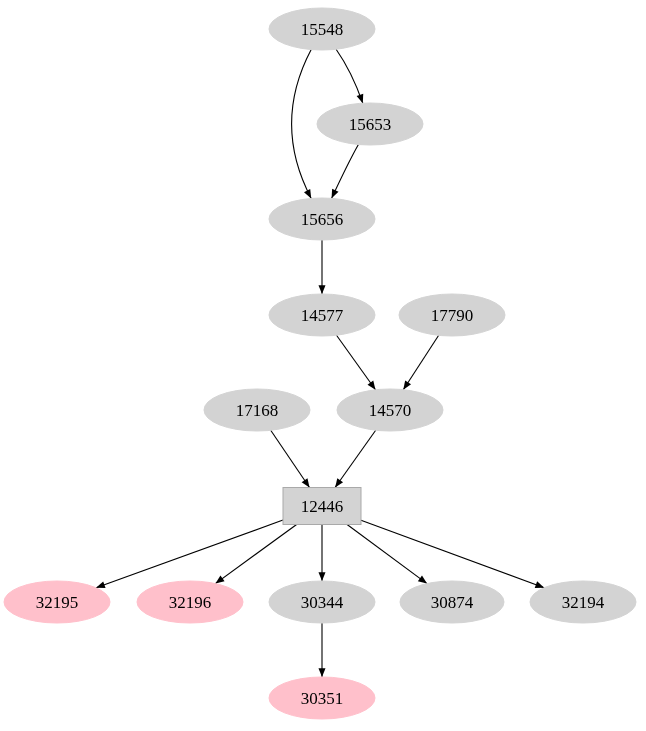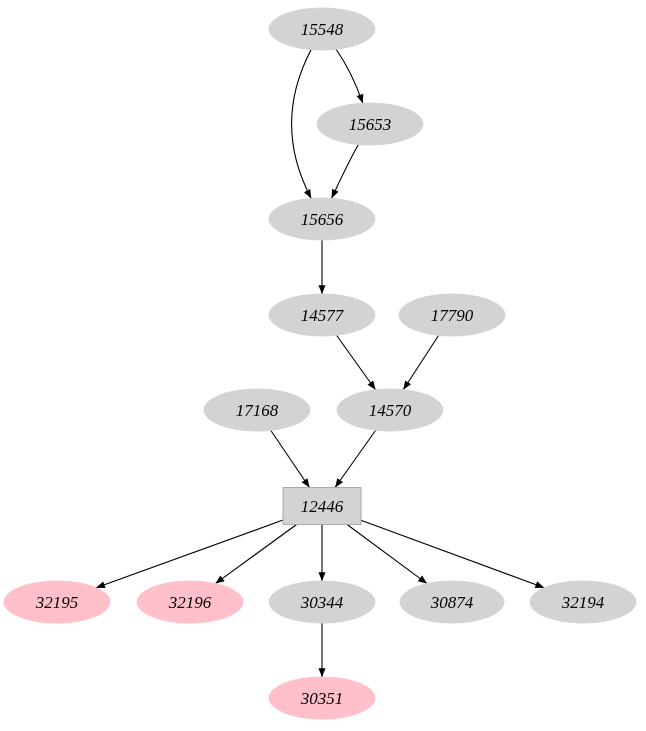--- a/index.html
+++ b/index.html
@@ -9,21 +9,20 @@
     width: 646px;
     height: 731px;
     font-family: "Liberation Serif", "DejaVu Serif", serif;
   }
   .canvas {
     position: relative;
     width: 646px;
     height: 731px;
     background: #ffffff;
     overflow: hidden;
-    font-style: italic;
   }
   svg {
     display: block;
     width: 646px;
     height: 731px;
   }
   svg text {
     font-family: "Liberation Serif", "DejaVu Serif", serif;
     font-size: 17px;
     fill: #000000;

